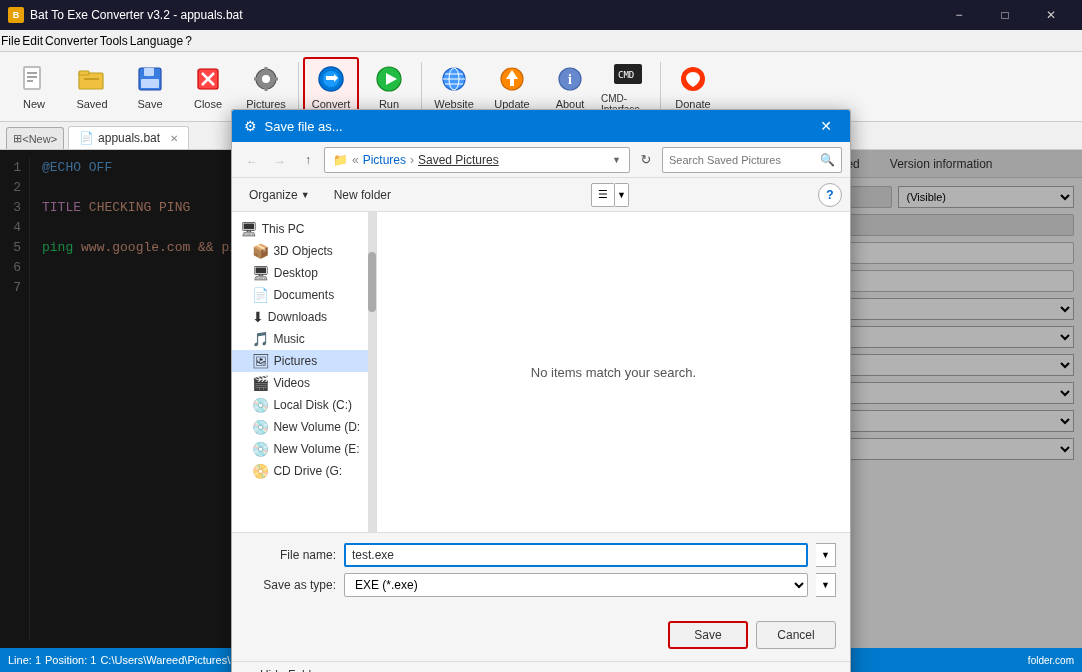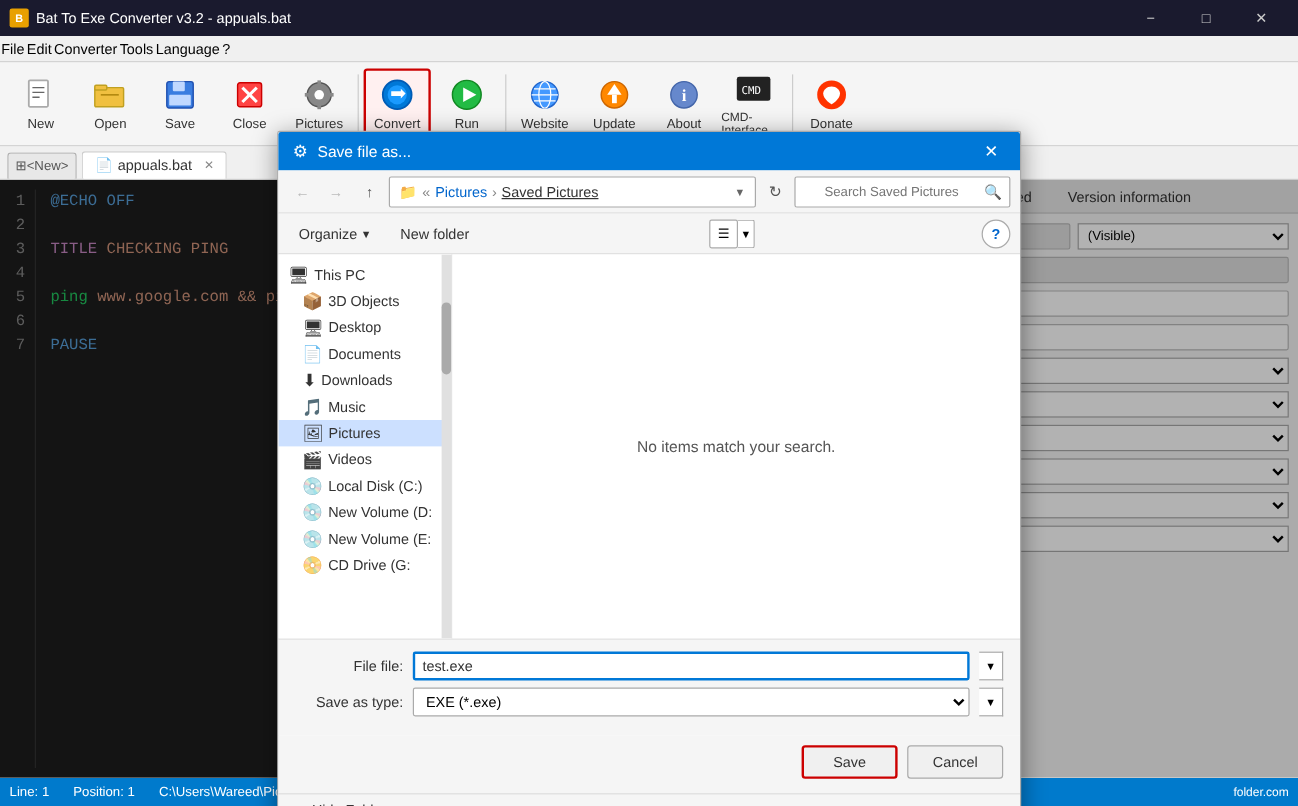--- a/index.html
+++ b/index.html
@@ -171,21 +171,21 @@
 
     
     .status-bar {
       height: 24px;
       background: #007acc;
       color: #fff;
       display: flex;
       align-items: center;
       padding: 0 8px;
       font-size: 11px;
-      gap: 20px;
+      gap: 4px;
       position: absolute;
       bottom: 0;
       left: 0;
       right: 0;
     }
 
     
     .dialog-overlay {
       position: absolute;
       top: 0; left: 0; right: 0; bottom: 0;
@@ -255,21 +255,21 @@
       width: 180px;
       height: 26px;
       border: 1px solid #aaa;
       border-radius: 2px;
       display: flex;
       align-items: center;
       background: #fff;
       padding: 0 6px;
       gap: 4px;
     }
-    .search-box input { border: none; outline: none; font-size: 11px; color: #777; width: 100%; background: transparent; margin-left: 18px; }
+    .search-box input { border: none; outline: none; font-size: 11px; color: #777; width: 100%; background: transparent; }
     .search-icon { color: #888; font-size: 12px; }
 
     
     .dialog-toolbar {
       height: 34px;
       background: #f5f5f5;
       border-bottom: 1px solid #ddd;
       display: flex;
       align-items: center;
       padding: 0 8px;
@@ -438,21 +438,21 @@
   </div>
 
   <div class="toolbar-btn">
     <div class="tb-icon">
       <svg width="30" height="28" viewBox="0 0 30 28">
         <rect x="2" y="8" width="24" height="16" rx="1" fill="#f0c040" stroke="#c0a020" stroke-width="1.2"></rect>
         <rect x="2" y="6" width="10" height="4" rx="1" fill="#f0c040" stroke="#c0a020" stroke-width="1.2"></rect>
         <line x1="7" y1="14" x2="22" y2="14" stroke="#a07800" stroke-width="1"></line>
       </svg>
     </div>
-    <span>Open</span>
+    <span>Saved</span>
   </div>
 
   <div class="toolbar-btn">
     <div class="tb-icon">
       <svg width="28" height="28" viewBox="0 0 28 28">
         <rect x="3" y="3" width="22" height="22" rx="2" fill="#3a7de0" stroke="#2050b0" stroke-width="1.2"></rect>
         <rect x="8" y="3" width="10" height="8" rx="1" fill="#c0d8ff"></rect>
         <rect x="5" y="14" width="18" height="9" rx="1" fill="#c0d8ff"></rect>
       </svg>
     </div>
@@ -590,21 +590,20 @@
       <div>6</div>
       <div>7</div>
     </div>
     <div class="code-content">
       <span class="code-line"><span class="kw-echo">@ECHO OFF</span></span>
       <span class="code-line"> </span>
       <span class="code-line"><span class="kw-title">TITLE</span> <span class="str-checking">CHECKING PING</span></span>
       <span class="code-line"> </span>
       <span class="code-line"><span class="kw-ping">ping</span> <span class="str-url">www.google.com &amp;&amp; ping www.appuals...</span></span>
       <span class="code-line"> </span>
-      <span class="code-line"><span class="kw-pause">PAUSE</span></span>
     </div>
   </div>
 
   <div class="right-panel">
     <div class="right-panel-tabs">
       <div class="rp-tab active">
         <span>⚙</span>
         <span> Options</span>
       </div>
       <div class="rp-tab">
@@ -767,21 +766,21 @@
           </div>
         </div>
 
         <div class="dialog-file-area">
           <span class="no-items-msg">No items match your search.</span>
         </div>
       </div>
 
       <div class="dialog-footer">
         <div class="footer-row">
-          <span class="footer-label">File file:</span>
+          <span class="footer-label">File name:</span>
           <input type="text" class="filename-input" value="test.exe" style="">
           <button class="footer-dropdown-btn">▼</button>
         </div>
         <div class="footer-row">
           <span class="footer-label">Save as type:</span>
           <select class="filetype-select">
             <option>EXE (*.exe)</option>
           </select>
           <button class="footer-dropdown-btn">▼</button>
         </div>

